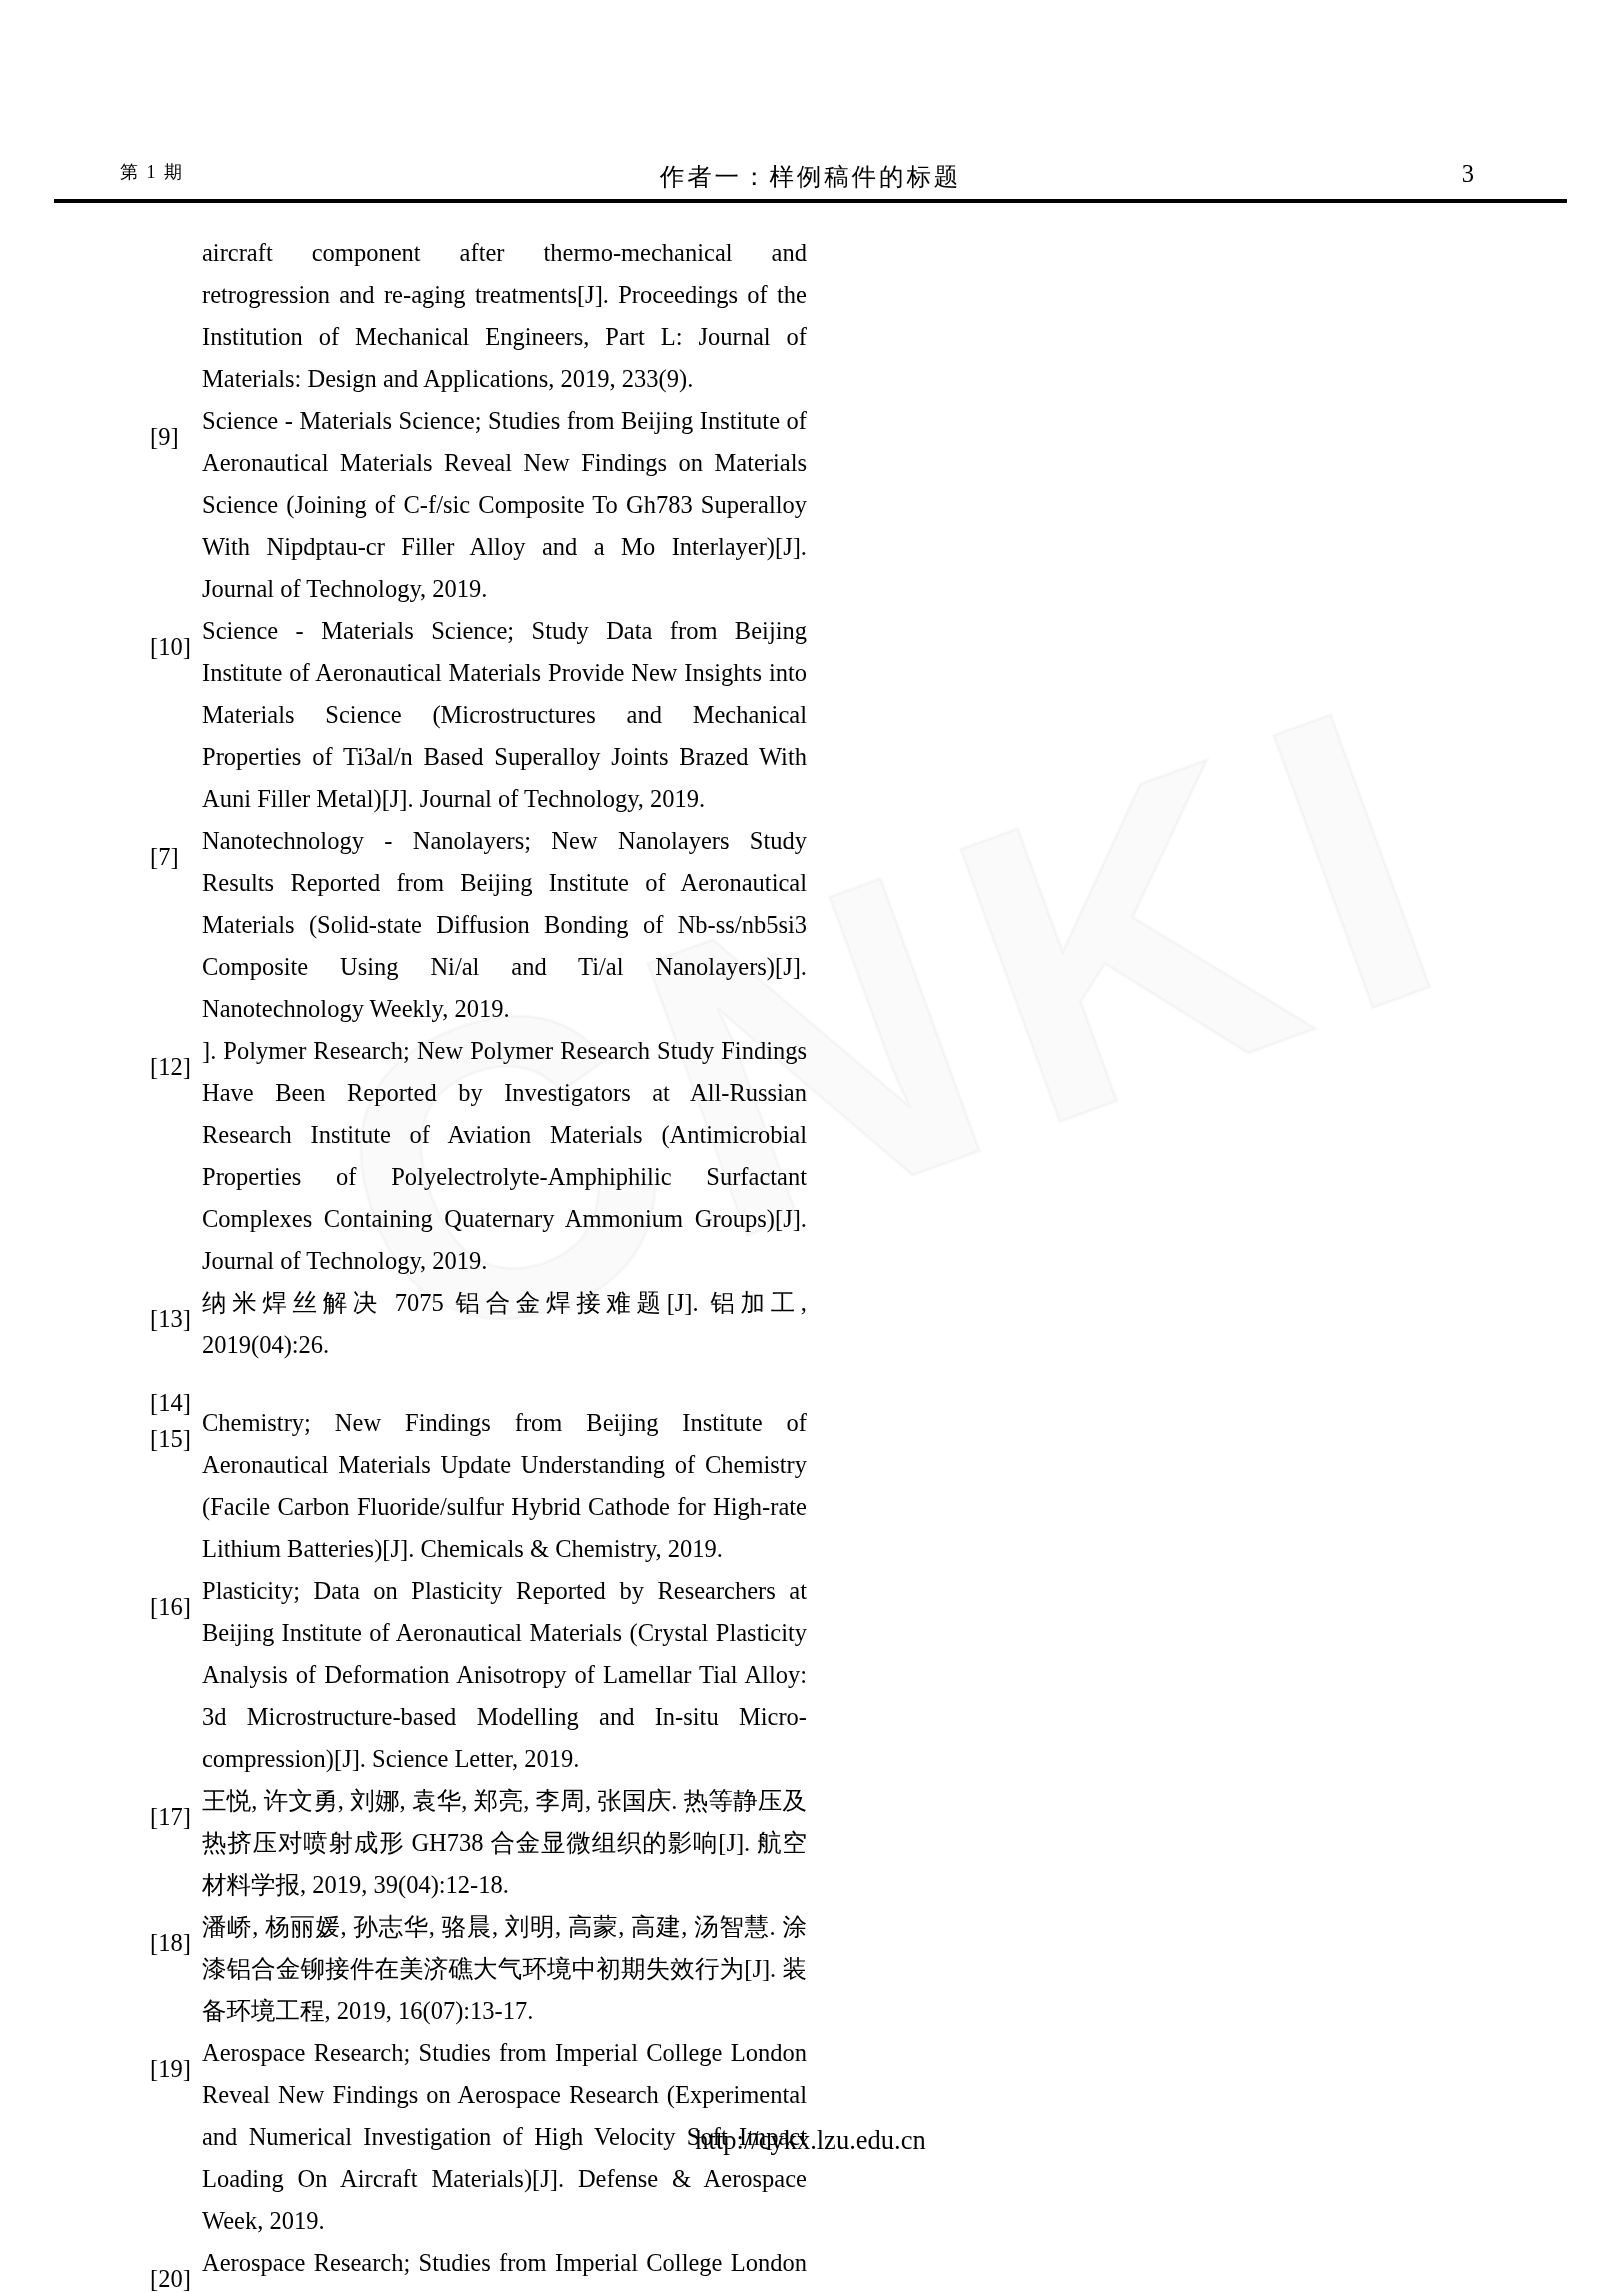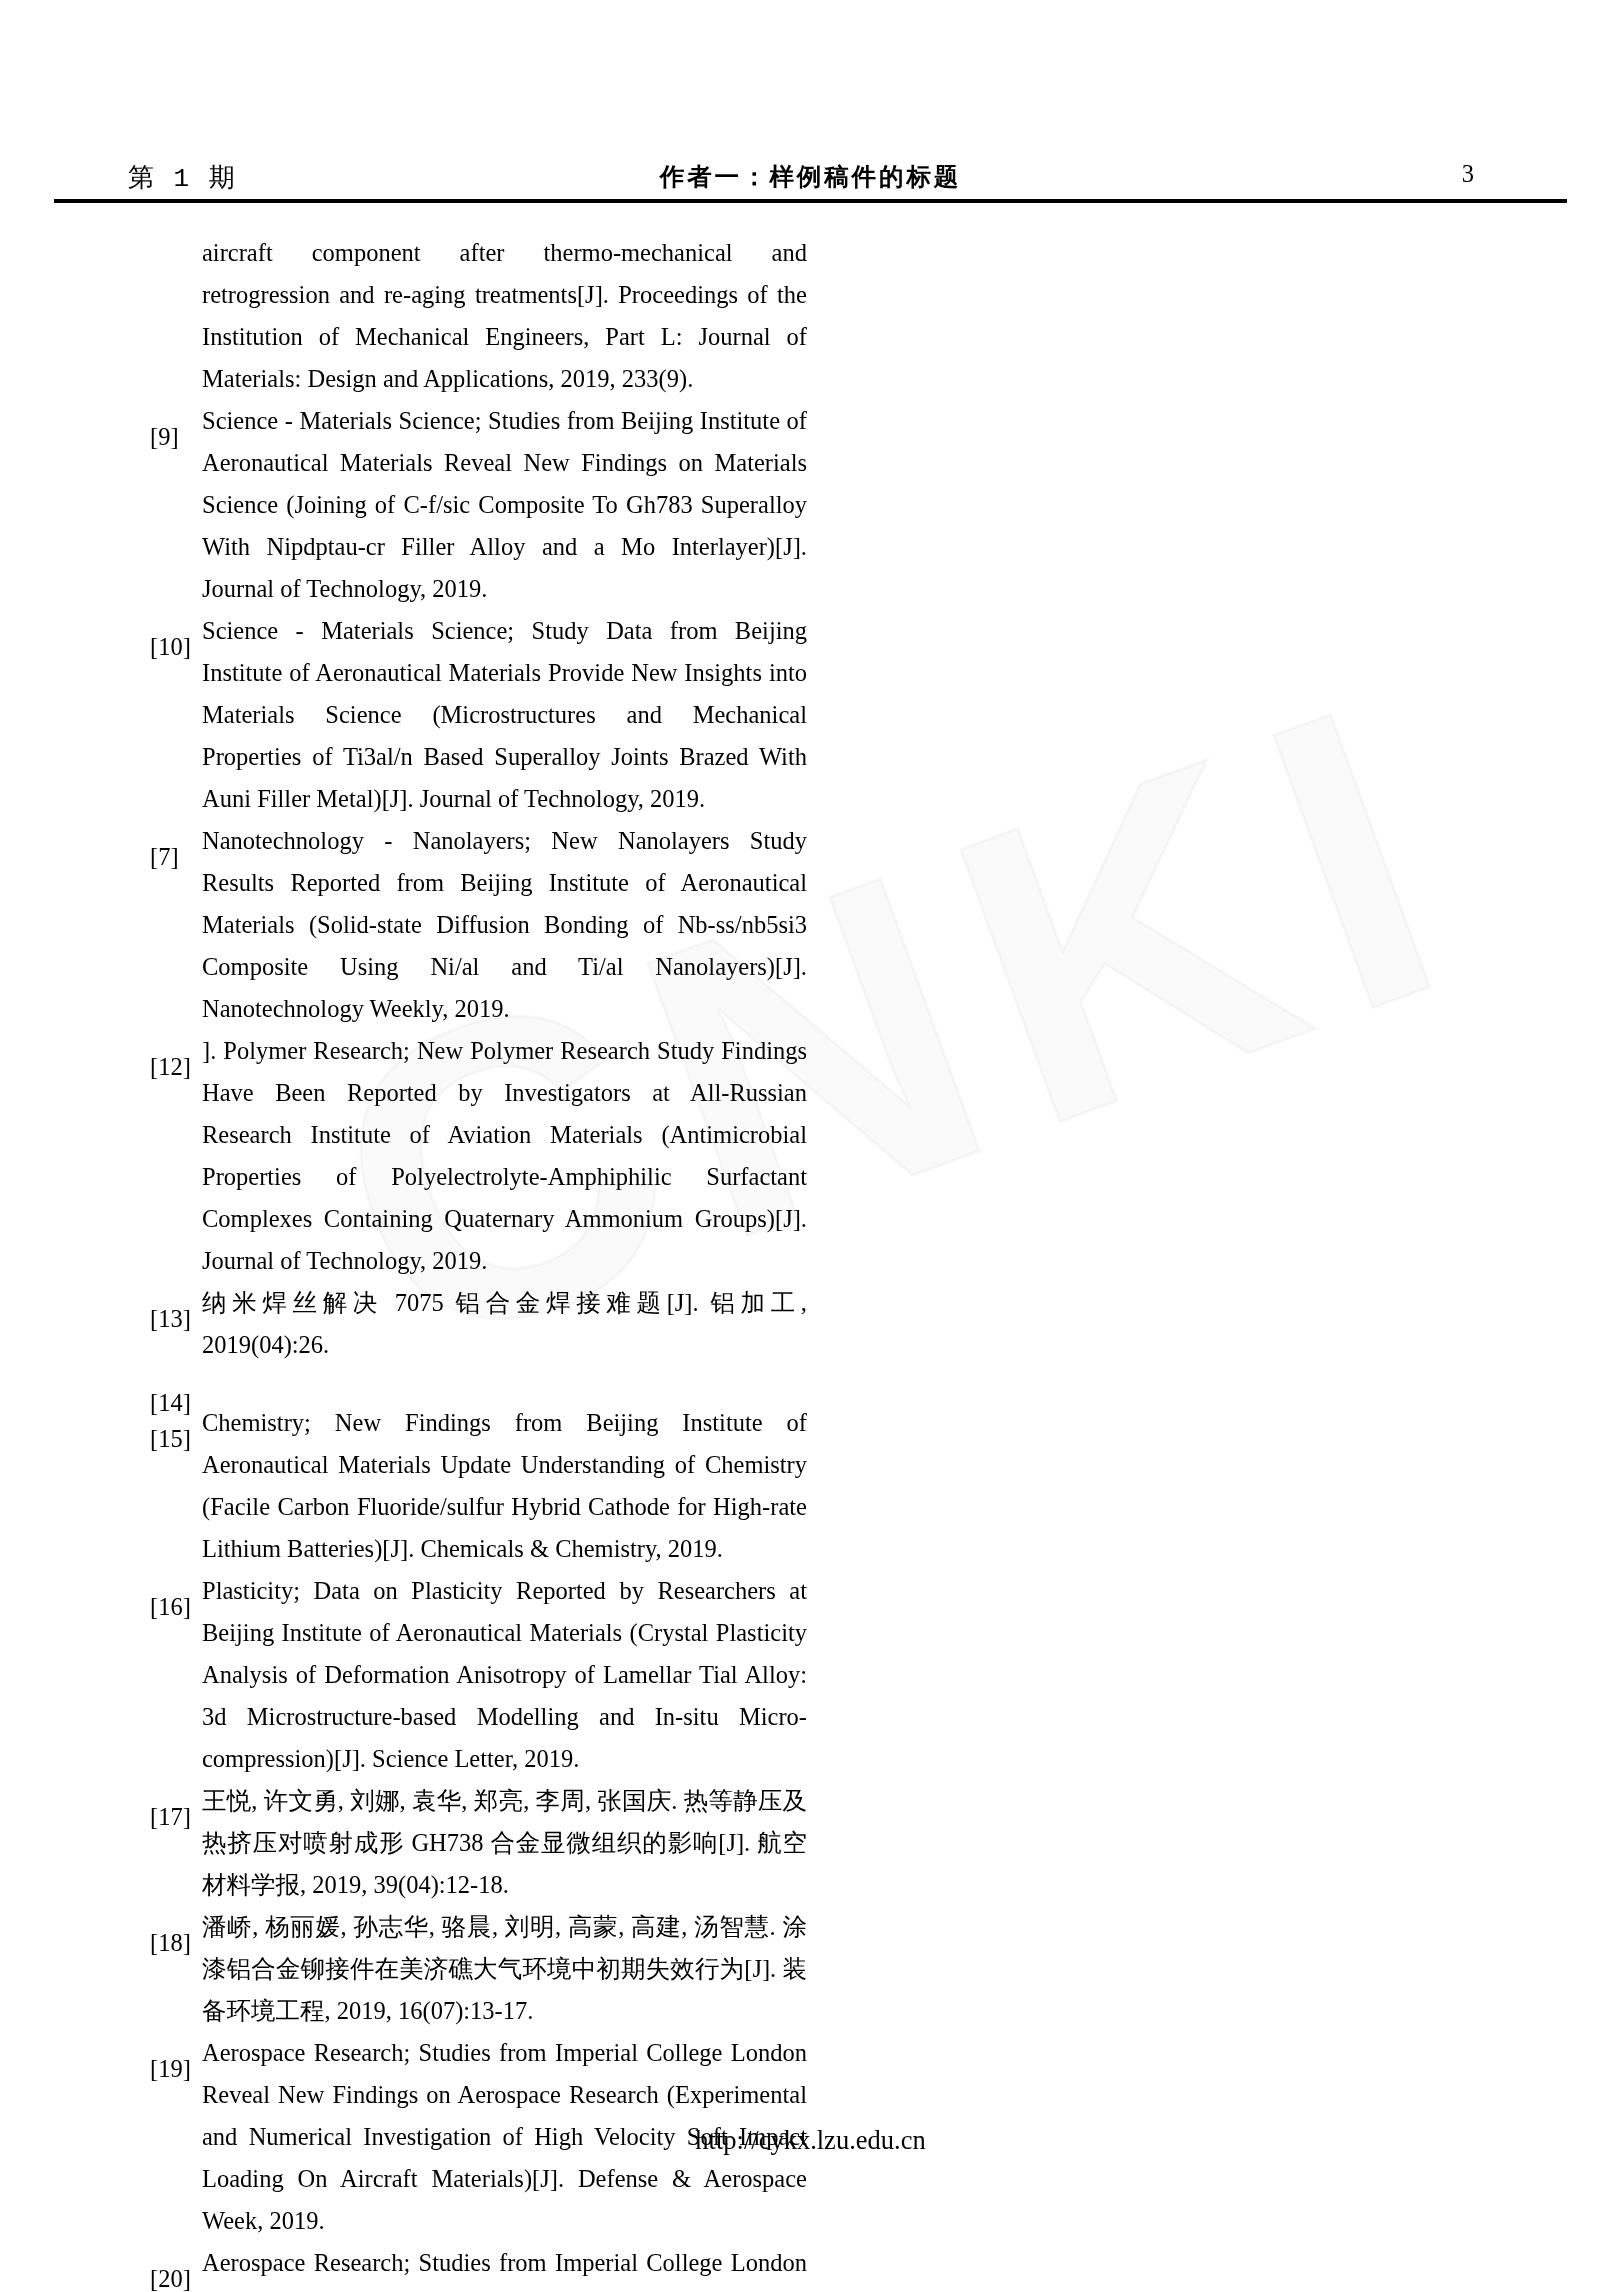--- a/index.html
+++ b/index.html
@@ -9,32 +9,30 @@
     width: 1621px;
     height: 2293px;
     background: #ffffff;
     font-family: "Liberation Serif", "DejaVu Serif", serif;
     color: #000;
     overflow: hidden;
     margin: 0 auto;
   }
   .header-issue {
     position: absolute;
-    top: 160px; left: 128px;
-    font-size: 26px;
+    top: 160px; left: 120px;
+    font-size: 18px;
     letter-spacing: 2px;
-    font-family: Liberation Mono, monospace;
   }
   .header-title {
     position: absolute;
     top: 160px; left: 0; right: 0;
     text-align: center;
     font-size: 24.5px;
     letter-spacing: 2.9px;
-    font-weight: bold;
   }
   .header-page {
     position: absolute;
     top: 160px; right: 147px;
     font-size: 24.5px;
   }
   .header-rule {
     position: absolute;
     top: 199px; left: 54px; right: 54px;
     height: 3.9px;

